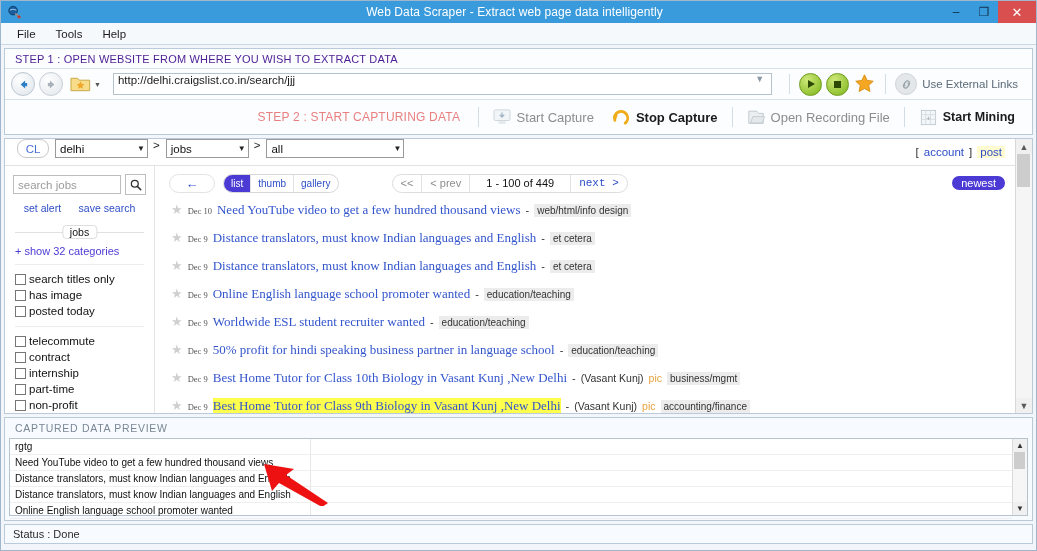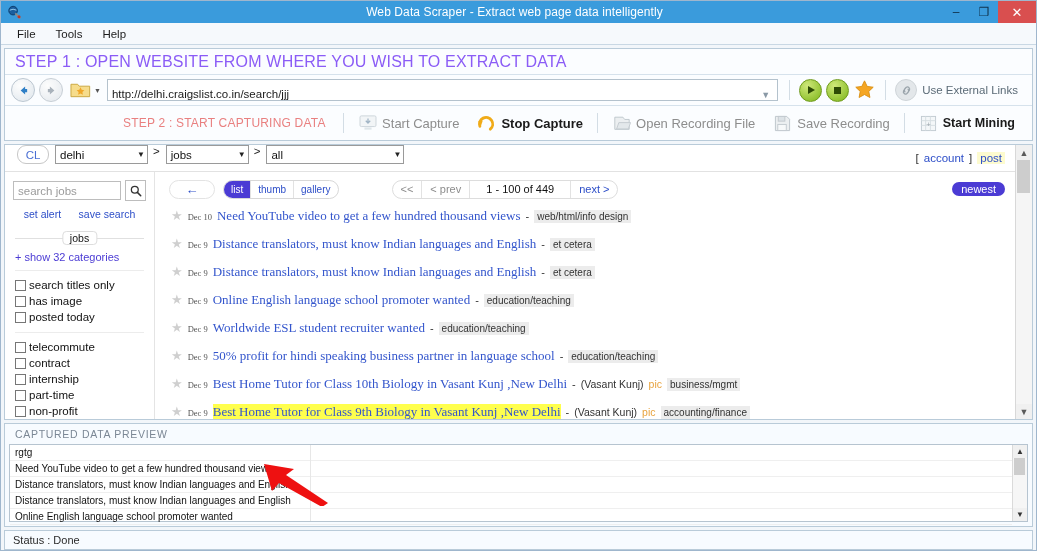--- a/index.html
+++ b/index.html
@@ -23,34 +23,34 @@
   .tb-btn.close{background:#d94f4f;color:#fff;width:38px;font-size:13px;}
 
   
   .menubar{height:21px;background:#f6f9fc;border-bottom:1px solid #c9d8e4;
            display:flex;align-items:center;padding-left:8px;gap:4px;}
   .menu-item{font-size:11.5px;color:#1c1c1c;padding:2px 8px;}
 
   
   .panel{margin:3px;border:1px solid #b9cbd9;background:#fbfdff;box-sizing:border-box;}
 
-  .step-label{font-size:16px;color:#8b5cf6;letter-spacing:.2px;padding:4px 10px 3px 10px;}
+  .step-label{font-size:11px;color:#4c1d95;letter-spacing:.2px;padding:4px 10px 3px 10px;}
   .step-row{border-bottom:1px solid #d6e2ec;}
 
   
   .addr-row{display:flex;align-items:center;height:30px;padding:0 6px;gap:4px;
             border-bottom:1px solid #d6e2ec;background:#fbfdff;}
   .navbtn{width:22px;height:22px;border-radius:50%;display:flex;align-items:center;justify-content:center;}
   .navbtn.back{background:radial-gradient(circle at 35% 30%,#fdfdfd,#dfe6ec);border:1px solid #bcc7d1;}
   .navbtn.fwd{background:radial-gradient(circle at 35% 30%,#fdfdfd,#e2e7ec);border:1px solid #c7ced5;}
   .fav-wrap{display:flex;align-items:center;margin-left:3px;}
   .fav-folder{width:22px;height:18px;position:relative;}
   .caret-sm{font-size:7px;color:#555;margin-left:2px;}
   .urlbox{flex:1;height:20px;border:1px solid #b4c2cd;background:#fff;display:flex;
-          align-items:flex-end;padding:0 4px;margin:0 2px;}
+          align-items:flex-start;padding:0 4px;margin:0 8px;}
   .urltext{flex:1;font-size:11.5px;color:#1a1a1a;}
   .url-caret{color:#8a99a6;font-size:9px;padding:0 3px;}
   .circbtn{width:21px;height:21px;border-radius:50%;display:flex;align-items:center;justify-content:center;
            border:1px solid #6f9b1c;}
   .circbtn.play{background:radial-gradient(circle at 35% 28%,#cfe87a,#7cb518);}
   .circbtn.stop{background:radial-gradient(circle at 35% 28%,#cfe87a,#7cb518);}
   .tri{width:0;height:0;border-left:7px solid #2d4a05;border-top:4.5px solid transparent;border-bottom:4.5px solid transparent;margin-left:2px;}
   .sq{width:7px;height:7px;background:#2d4a05;}
   .sep-v{width:1px;height:20px;background:#d3dde5;margin:0 5px;}
   .extlinks{display:flex;align-items:center;gap:5px;padding-right:8px;}
@@ -110,21 +110,21 @@
   .pill{font-size:10px;padding:0 7px;color:#2d4ec8;line-height:17px;}
   .pill.on{background:#4b3bd4;color:#fff;}
   .pill.sep{border-left:1px solid #e2e2e2;}
   .arrowbox{border:1px solid #e3e3e3;border-radius:10px;width:44px;height:17px;display:flex;
             align-items:center;justify-content:center;color:#2d4ec8;font-size:13px;background:#fff;}
   .pager{border:1px solid #ddd;border-radius:11px;height:17px;display:flex;align-items:center;
          margin-left:45px;background:#fff;}
   .pg{font-size:11px;padding:0 8px;line-height:17px;color:#8d8d8d;}
   .pg.b{border-left:1px solid #e2e2e2;}
   .pg.cnt{color:#111;padding:0 16px;}
-  .pg.nx{color:#2d4ec8;}
+  .pg.nx{color:#2d4ec8;font-family:Liberation Mono, monospace;}
   .newest{margin-left:auto;background:#4b3bd4;color:#fff;font-size:11px;border-radius:9px;
           padding:1px 9px;}
 
   .rows{padding:8px 0 0 0;}
   .row{display:flex;align-items:baseline;gap:5px;padding:0 0 0 16px;height:28px;}
   .star{color:#cfcfcf;font-size:13px;line-height:1;}
   .date{font-size:8.5px;color:#555;font-family:"Liberation Serif",serif;}
   .ttl{font-size:13px;color:#3355cc;font-family:"Liberation Serif",serif;}
   .ttl.hl{background:#ffff4d;}
   .dash{font-size:11px;color:#333;}
@@ -271,30 +271,20 @@
       <div class="tool">
         <span class="ticon">
           <svg width="18" height="17" viewBox="0 0 20 18">
             <path d="M2 2 h9 l2 2.5 h5 v11 h-16 z" fill="#eceff1" stroke="#bcc5cb"></path>
             <path d="M4 15 l2.5 -7 h13 l-2.5 7 z" fill="#e3e8eb" stroke="#c3cacf"></path>
           </svg>
         </span>
         <span class="tool-lbl">Open Recording File</span>
       </div>
 
-      <div class="tool">
-        <span class="ticon">
-          <svg width="17" height="17" viewBox="0 0 18 18">
-            <path d="M1.5 1.5 h12 l3 3 v12 h-15 z" fill="#eceff1" stroke="#bcc5cb"></path>
-            <rect x="4.5" y="1.5" width="7" height="5" fill="#dde3e7" stroke="#c3cacf"></rect>
-            <rect x="4" y="10" width="9" height="6.5" fill="#f7f9fa" stroke="#c3cacf"></rect>
-          </svg>
-        </span>
-        <span class="tool-lbl">Save Recording</span>
-      </div>
 
       <div class="sep-v"></div>
 
       <div class="tool">
         <span class="ticon">
           <svg width="17" height="17" viewBox="0 0 18 18">
             <rect x="1.5" y="1.5" width="15" height="15" fill="#f4f7f9" stroke="#c2cbd1"></rect>
             <path d="M1.5 6 h15 M6 1.5 v15 M11 1.5 v15 M1.5 11 h15" stroke="#d6dde1" stroke-width="1"></path>
             <text x="9" y="13" font-size="8" fill="#9aa4ab" text-anchor="middle">+</text>
           </svg>

